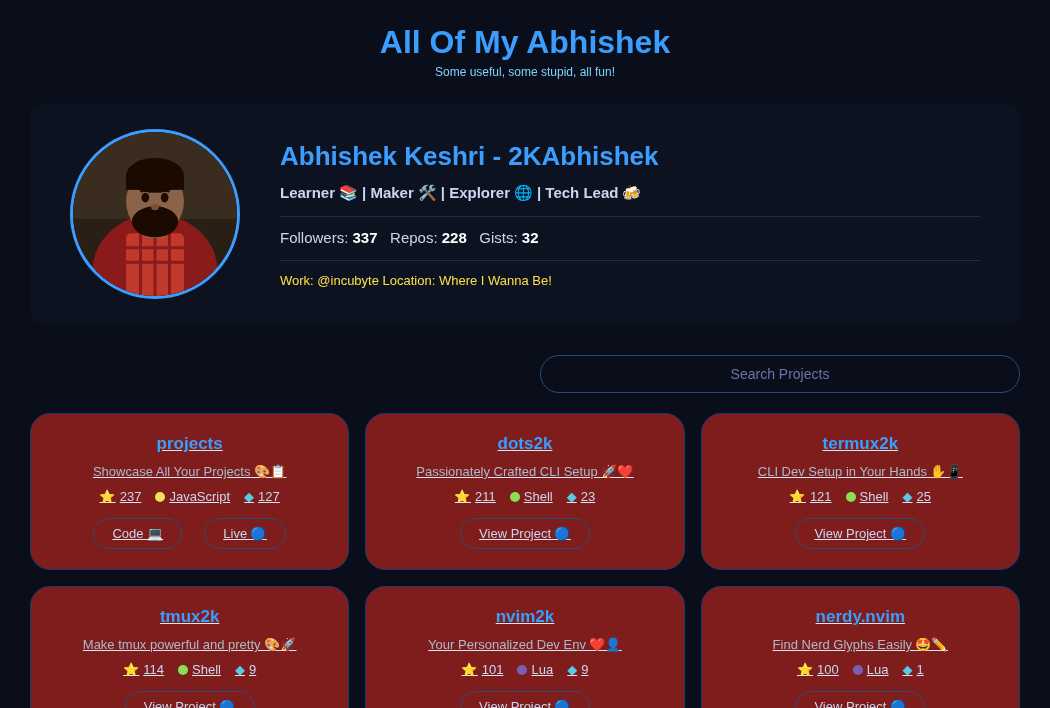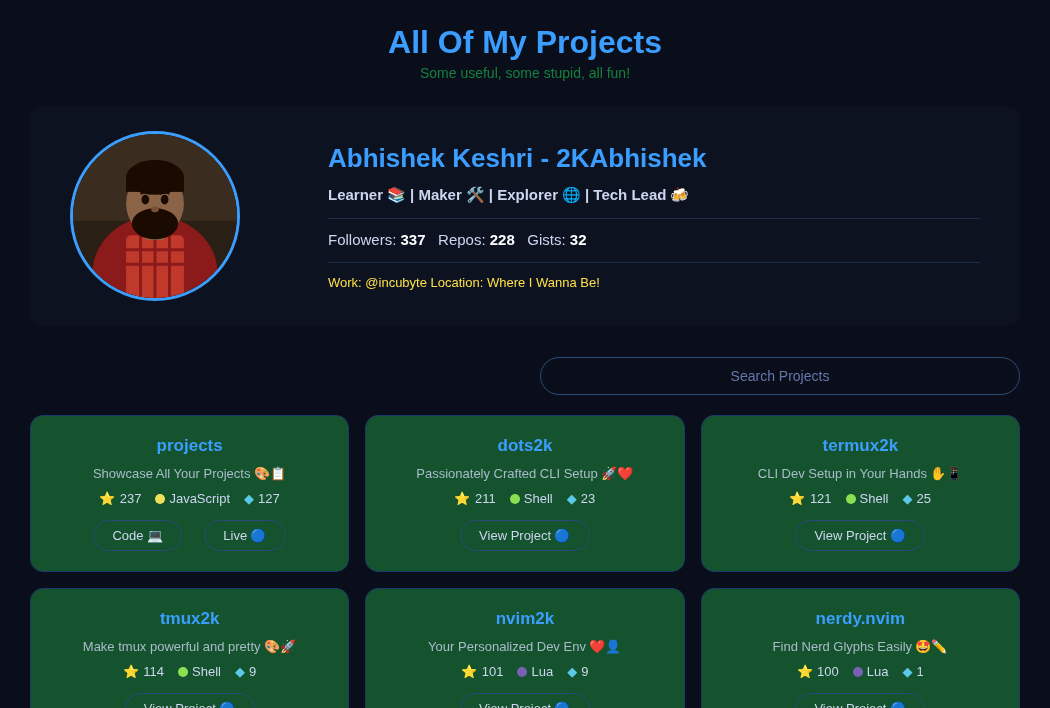--- a/index.html
+++ b/index.html
@@ -17,22 +17,22 @@
       padding: 24px 0 10px;
     }
 
     .header-title {
       font-size: 32px;
       font-weight: bold;
       color: #3b9eff;
     }
 
     .header-subtitle {
-      font-size: 14px;
-      color: #15803d;
+      font-size: 12px;
+      color: #7dd3fc;
       margin-top: 4px;
     }
 
     .profile-section {
       background: #0d1220;
       border-radius: 10px;
       margin: 16px 30px;
       padding: 24px 40px;
       display: flex;
       align-items: center;
@@ -50,21 +50,20 @@
       border: 3px solid #3b9eff;
       overflow: hidden;
       display: flex;
       align-items: center;
       justify-content: center;
       background: linear-gradient(135deg, #1a2a4a 0%, #2a1a1a 50%, #1a1a2a 100%);
     }
 
     .profile-info {
       flex: 1;
-      margin-left: 48px;
     }
 
     .profile-name {
       font-size: 26px;
       font-weight: bold;
       color: #3b9eff;
       margin-bottom: 12px;
     }
 
     .profile-tagline {
@@ -120,28 +119,29 @@
     }
 
     .projects-grid {
       display: grid;
       grid-template-columns: repeat(3, 1fr);
       gap: 16px;
       padding: 0 30px 30px;
     }
 
     .project-card {
-      background: #14532d;
+      background: #7f1d1d;
       border: 1px solid #1e3a6a;
-      border-radius: 13px;
+      border-radius: 20px;
       padding: 20px;
       display: flex;
       flex-direction: column;
       align-items: center;
       gap: 10px;
+      text-decoration: underline;
     }
 
     .project-name {
       font-size: 17px;
       font-weight: bold;
       color: #3b9eff;
       text-decoration: none;
     }
 
     .project-desc {
@@ -187,21 +187,21 @@
       display: flex;
       align-items: center;
       gap: 6px;
     }
   </style>
 </head>
 <body>
 
 <div>
   <div class="header">
-    <div class="header-title">All Of My Projects</div>
+    <div class="header-title">All Of My Abhishek</div>
     <div class="header-subtitle">Some useful, some stupid, all fun!</div>
   </div>
 </div>
 
 <div class="profile-section">
   <div class="avatar-container">
     <div class="avatar-circle">
       <svg width="170" height="170" viewBox="0 0 170 170">
         <defs>
           <clipPath id="circle-clip">

